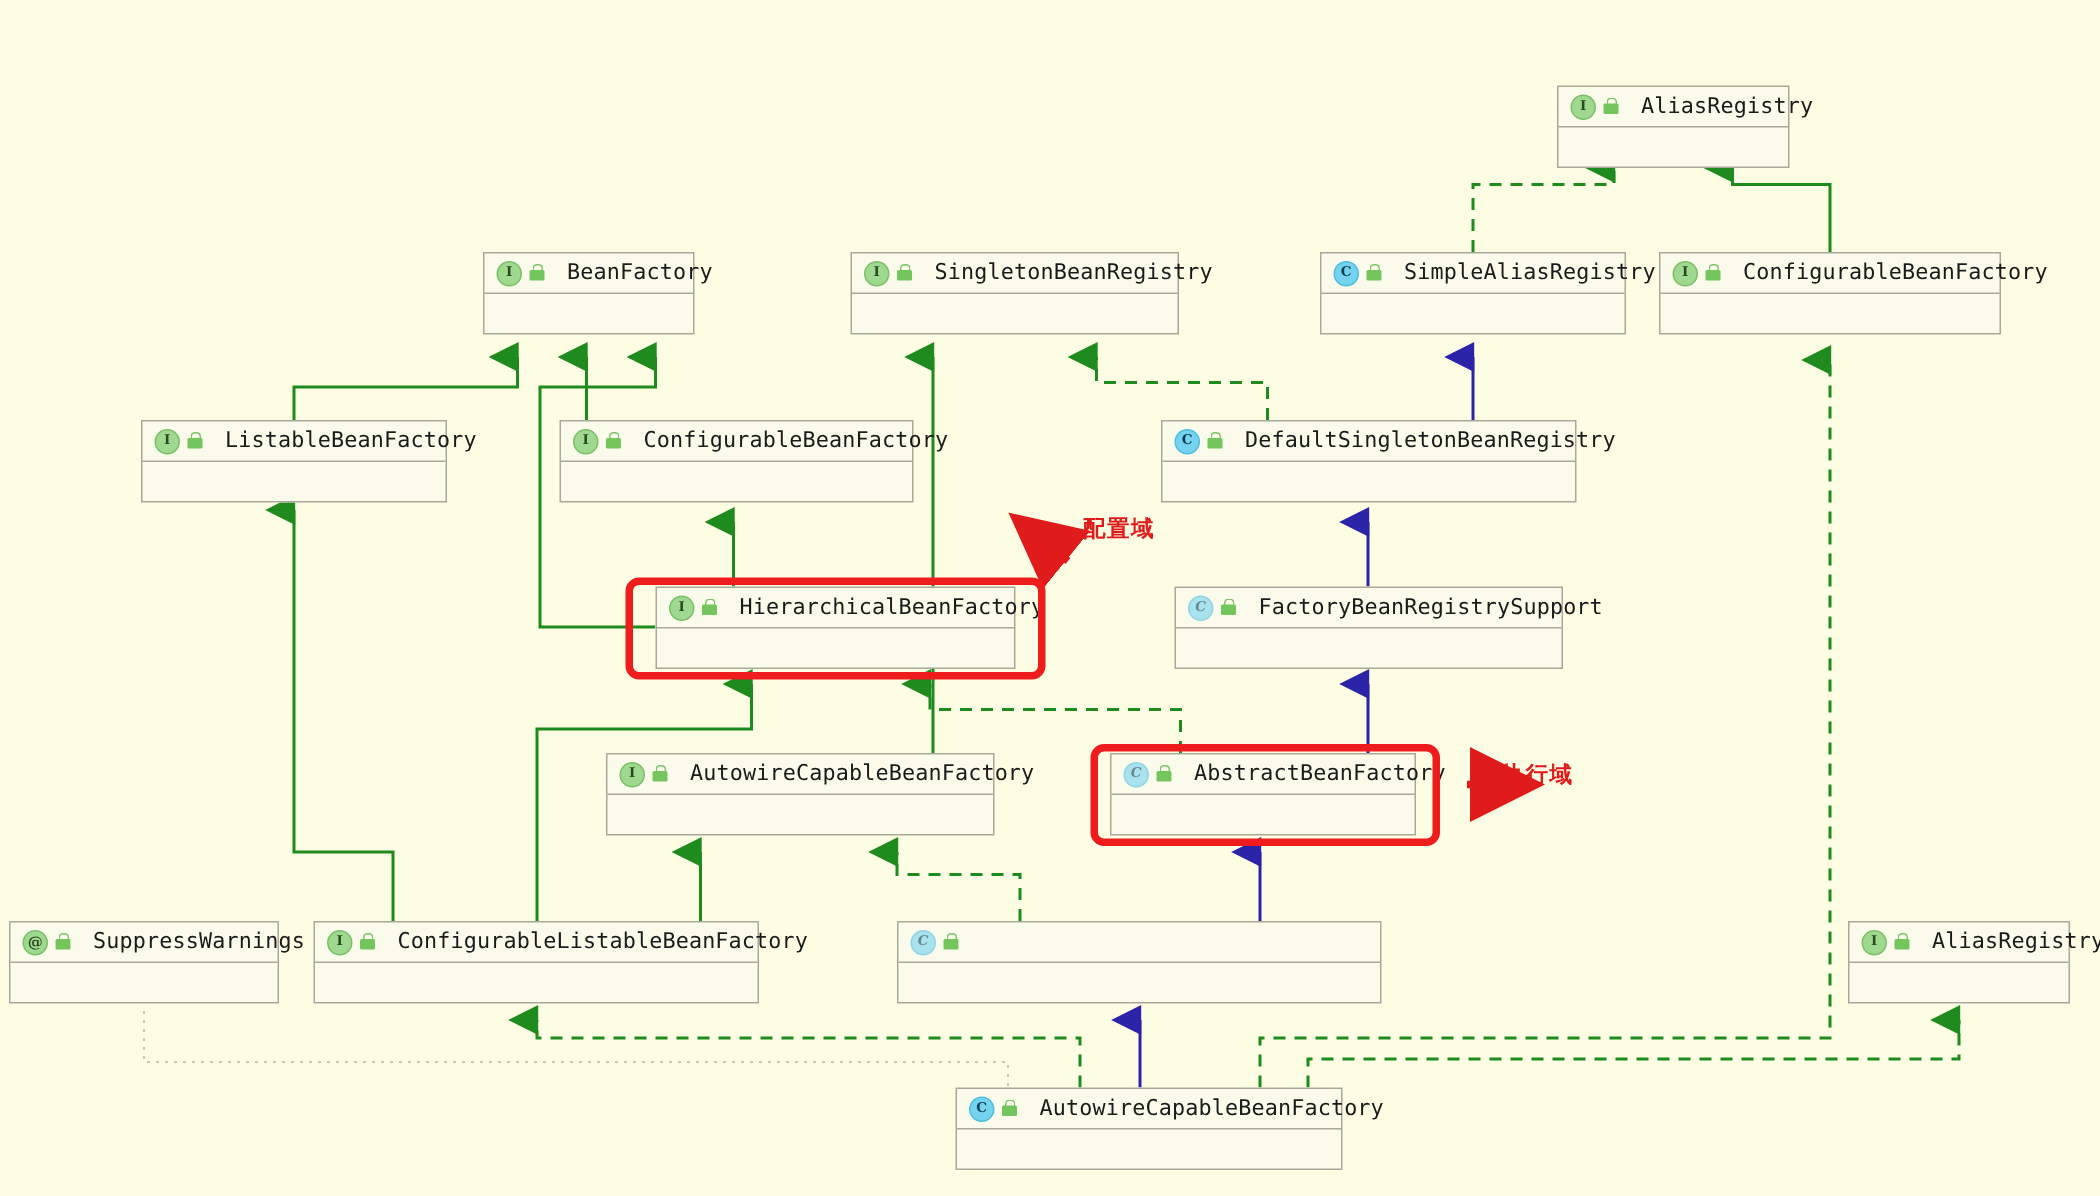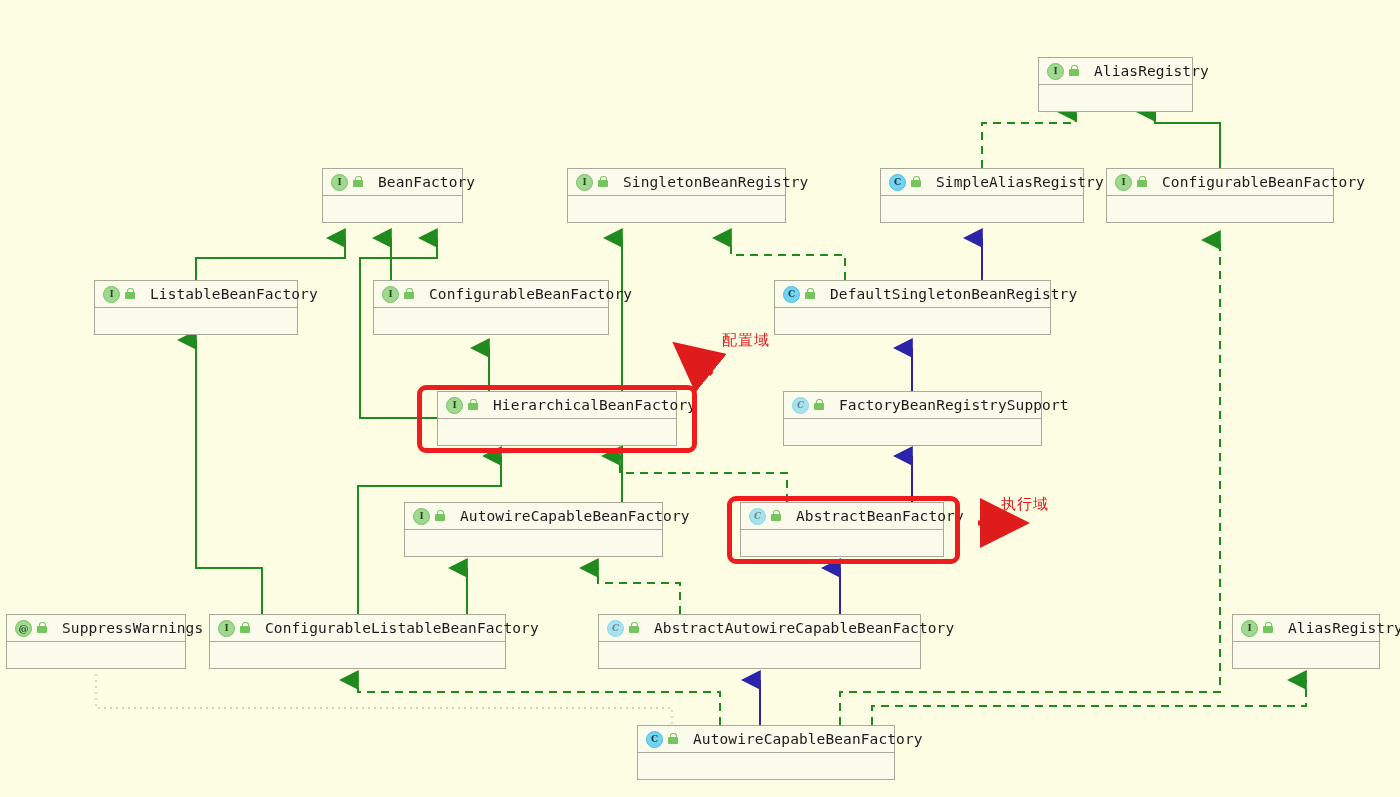--- a/index.html
+++ b/index.html
@@ -115,24 +115,25 @@
     box-sizing: border-box;
     z-index: 6;
     pointer-events: none;
   }
   
   .cn-note {
     position: absolute;
     color: #e01b1b;
     font-family: "DejaVu Sans", "Liberation Sans", sans-serif;
     font-size: 15px;
-    font-weight: 400;
+    font-weight: 700;
     letter-spacing: 1px;
     white-space: nowrap;
     z-index: 8;
+    margin-top: 12px;
   }
 </style>
 </head>
 <body>
 
 <div id="canvas">
 
   <svg id="wires" viewBox="0 0 1400 797">
     <defs>
       <marker id="arrGreen" markerWidth="12" markerHeight="12" refX="5" refY="9.6" orient="auto">
@@ -318,21 +319,20 @@
           <span class="ticon iface">I</span>
           <span class="lock"></span>
           <span class="node-label">ConfigurableListableBeanFactory</span>
         </div>
         <div class="node-body"></div>
       </div>
       <div class="node" style="left: 598px; top: 614px; width: 323px;">
         <div class="node-header">
           <span class="ticon cls abstract">C</span>
           <span class="lock"></span>
-          <span class="node-label">AbstractAutowireCapableBeanFactory</span>
         </div>
         <div class="node-body"></div>
       </div>
       <div class="node" style="left: 1232px; top: 614px; width: 148px;">
         <div class="node-header">
           <span class="ticon iface">I</span>
           <span class="lock"></span>
           <span class="node-label">AliasRegistry</span>
         </div>
         <div class="node-body"></div>

